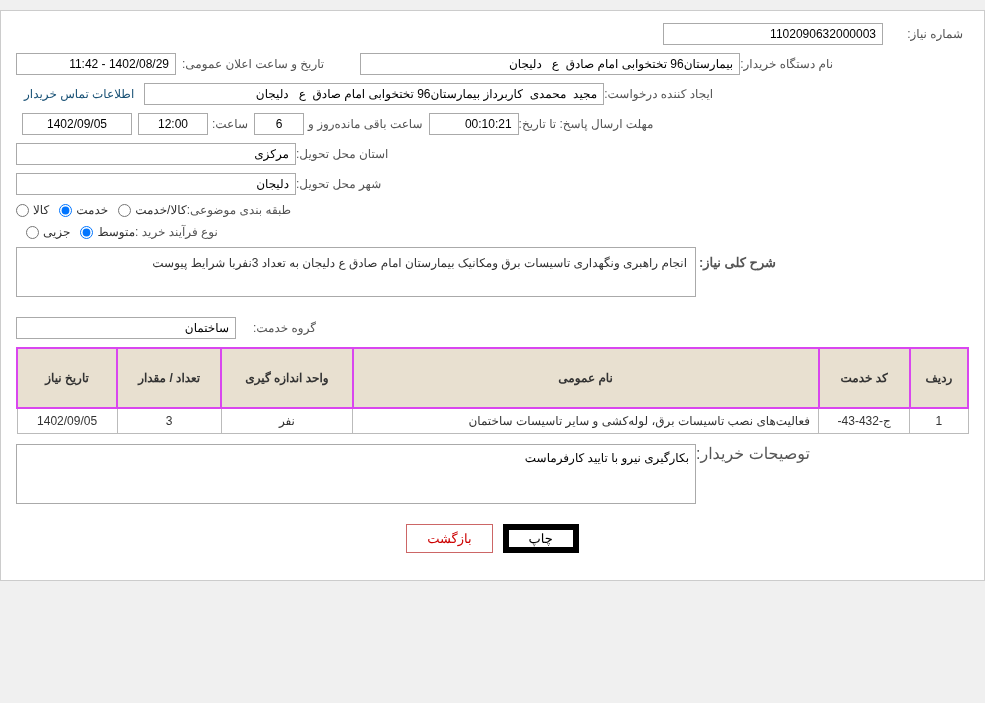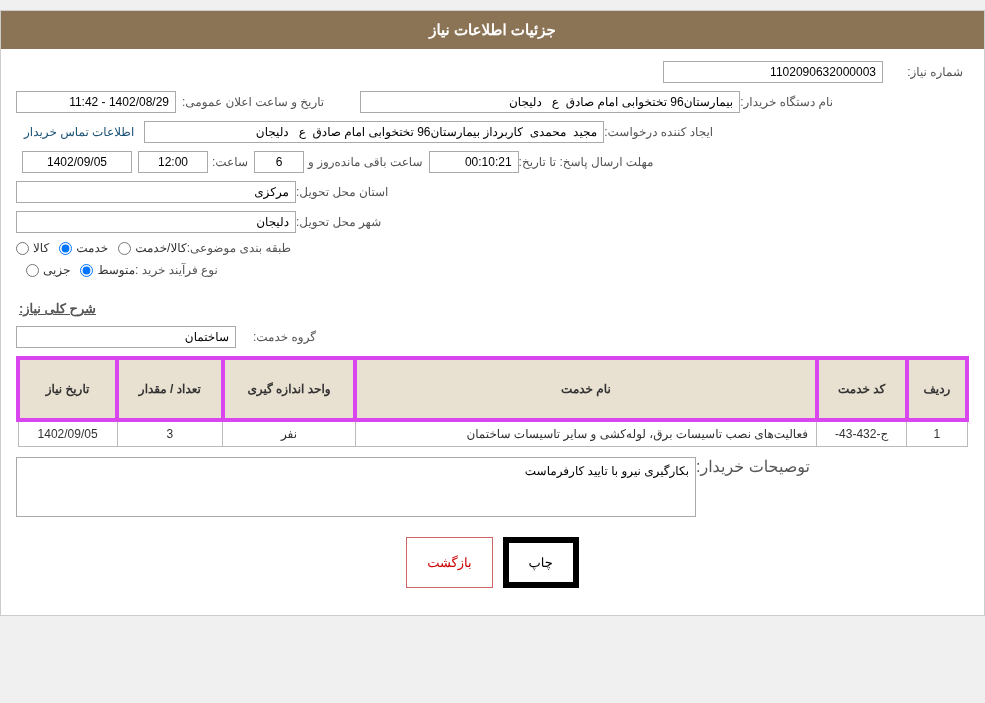--- a/index.html
+++ b/index.html
@@ -106,21 +106,21 @@
       margin-bottom: 8px;
     }
     table.service-table {
       width: 100%;
       border-collapse: collapse;
       font-size: 12px;
       margin-bottom: 10px;
     }
     table.service-table th {
       background: #e8e0d0;
-      border: 4px solid #d946ef;
+      border: 2px solid #d946ef;
       padding: 22px 8px;
       text-align: center;
       font-weight: bold;
     }
     table.service-table td {
       border: 1px solid #bbb;
       padding: 5px 8px;
       text-align: center;
     }
     table.service-table td.name-col {
@@ -147,37 +147,34 @@
       min-height: 60px;
       resize: none;
     }
     .btn-row {
       display: flex;
       justify-content: center;
       gap: 10px;
       padding: 10px 0 15px 0;
     }
     .btn {
-      padding: 12px 20px;
+      padding: 1px 20px;
       font-size: 13px;
       font-family: Tahoma, Arial, sans-serif;
       cursor: pointer;
       border: 1px solid #aaa;
       background: #f5f5f5;
     }
     .btn-print { background: #fff; border: 6px solid #000000; }
     .btn-back { background: #fff; border: 1px solid #c66; color: #c00; }
   </style>
 </head>
 <body>
 
 <div class="page-wrapper" style="position:relative;">
-  <div class="header-bar">
-    <span>جزئیات اطلاعات نیاز</span>
-  </div>
   <div class="content">
 
     <div class="form-row">
       <span class="label">شماره نیاز:</span>
       <input class="input-box input-small" type="text" readonly="" style="width: 220px;" value="1102090632000003">
       <span style="flex:1;"></span>
     </div>
 
     <div class="form-row">
       <span class="label">نام دستگاه خریدار:</span>
@@ -240,35 +237,38 @@
           <input type="radio" name="process" checked="" style="">
         </div>
         <div class="radio-item">
           <span>جزیی</span>
           <input type="radio" name="process" style="">
         </div>
       </div>
     </div>
 
     <div style="display:flex; align-items:flex-start; margin-bottom:10px; justify-content:flex-end;">
-      <span class="label" style="font-weight:bold; font-size:13px; margin-top:16px;text-decoration:underline;">شرح کلی نیاز:</span>
+      <span class="label" style="font-weight:bold; font-size:13px; margin-top:8px;">شرح کلی نیاز:</span>
+      <div class="description-box" style="width:680px; text-align:right; direction:rtl;">
+        <span>انجام راهبری ونگهداری تاسیسات برق ومکانیک بیمارستان امام صادق ع دلیجان به تعداد 3نفربا شرایط پیوست</span>
+      </div>
     </div>
 
 
     <div class="service-row">
       <span class="label">گروه خدمت:</span>
       <input class="input-box" type="text" readonly="" value="ساختمان" style="width: 220px;">
     </div>
 
     <table class="service-table">
       <thead>
         <tr>
           <th>ردیف</th>
           <th>کد خدمت</th>
-          <th>نام خدمت</th>
+          <th>نام عمومی</th>
           <th>واحد اندازه گیری</th>
           <th>تعداد / مقدار</th>
           <th>تاریخ نیاز</th>
         </tr>
       </thead>
       <tbody>
         <tr>
           <td>1</td>
           <td>ج-432-43-</td>
           <td class="name-col">فعالیت‌های نصب تاسیسات برق، لوله‌کشی و سایر تاسیسات ساختمان</td>

